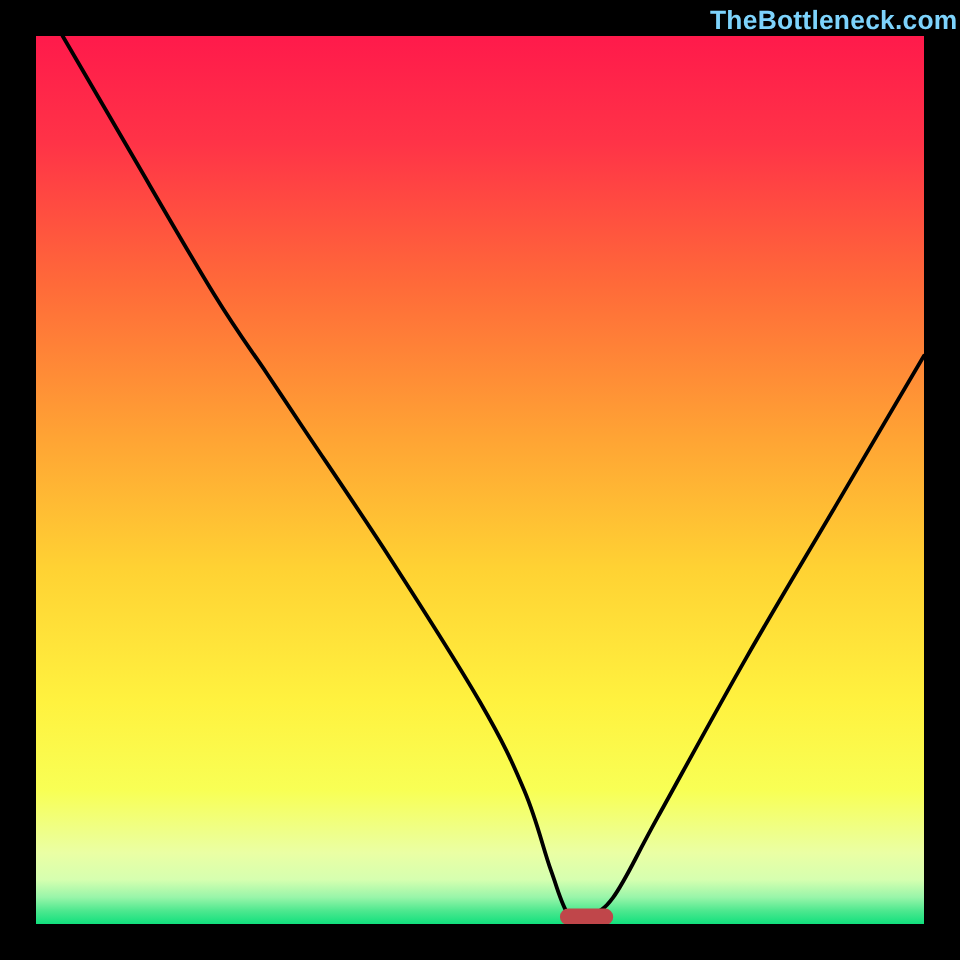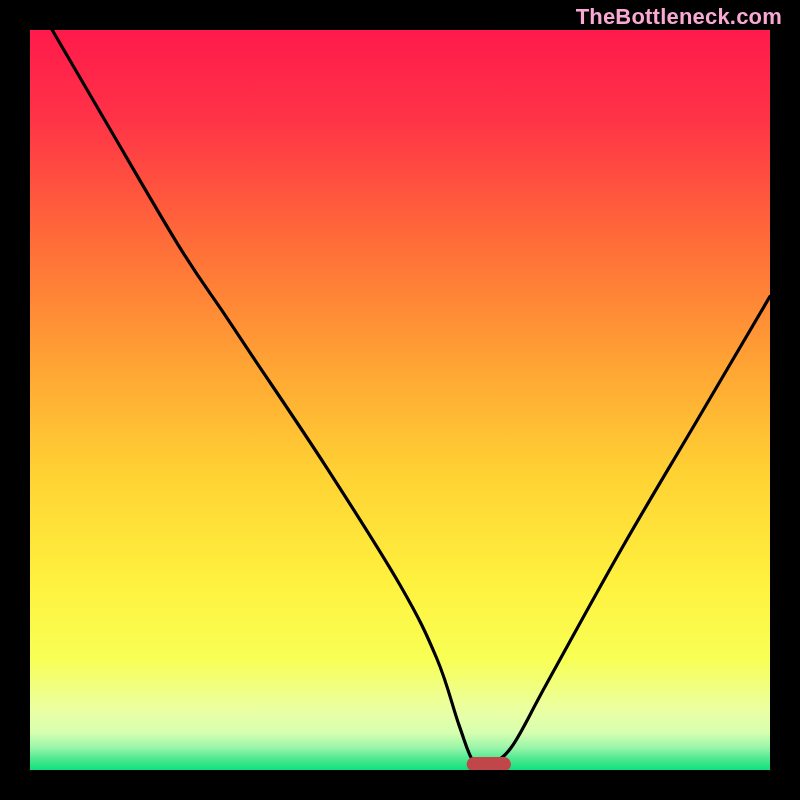--- a/index.html
+++ b/index.html
@@ -13,26 +13,26 @@
   .frame {
     position: absolute;
     left: 0;
     top: 0;
     width: 800px;
     height: 800px;
     background: #000;
   }
   .attribution {
     position: absolute;
-    right: 18px;
+    right: 2px;
     top: 4px;
     font-family: Arial, Helvetica, sans-serif;
     font-size: 22px;
     font-weight: bold;
-    color: #f9a8d4;
+    color: #7dd3fc;
     letter-spacing: 0.2px;
     margin-left: 40px;
   }
   svg {
     position: absolute;
     left: 0;
     top: 0;
   }
 </style>
 </head>

